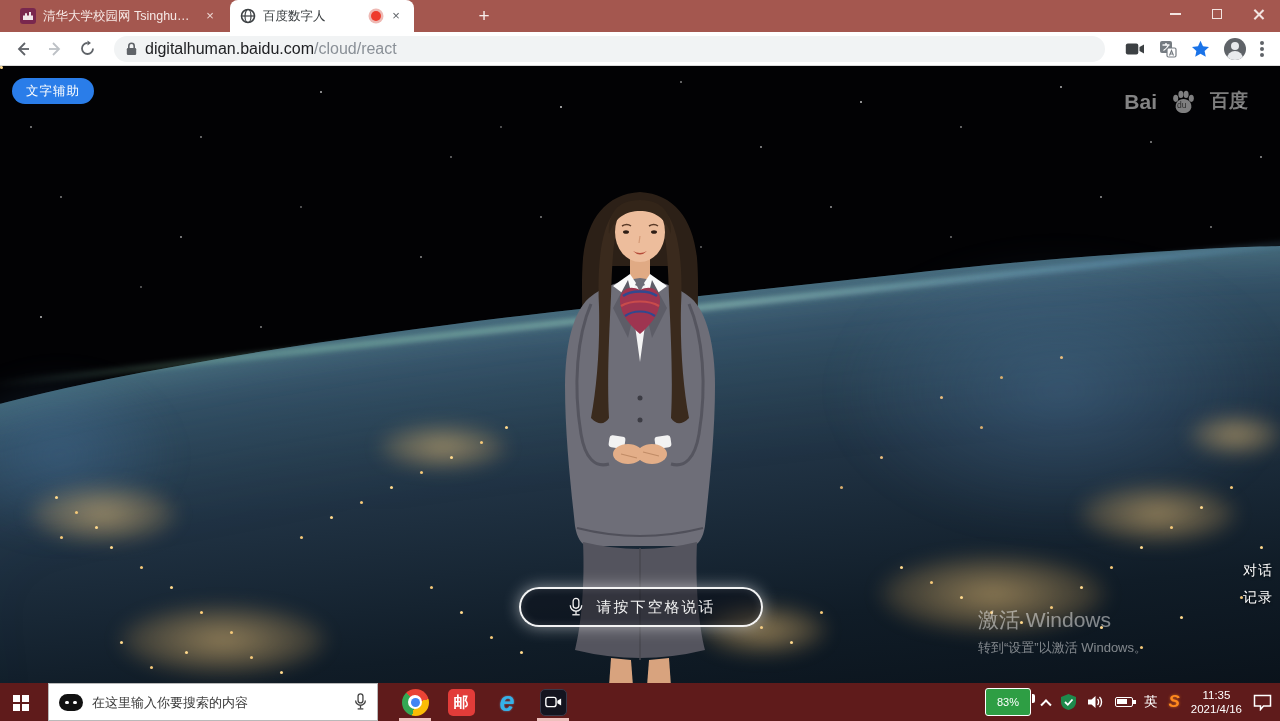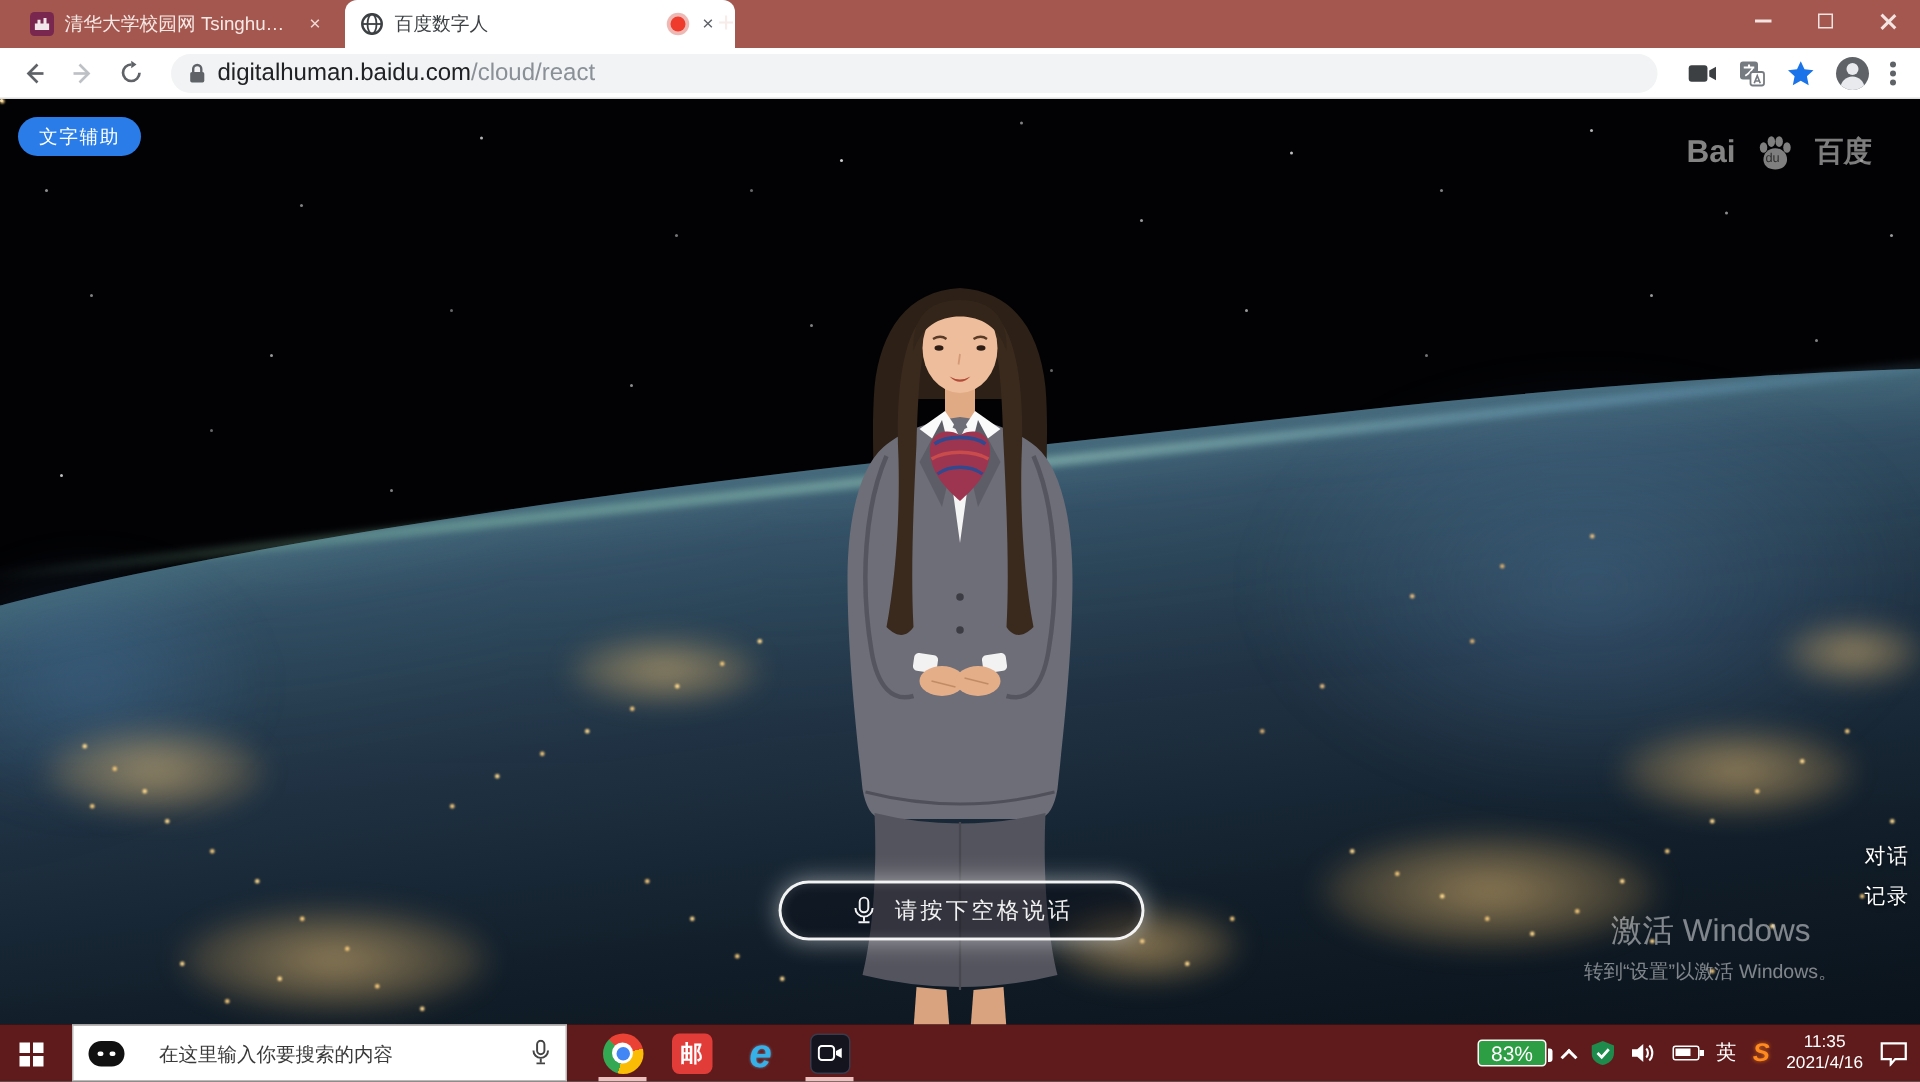--- a/index.html
+++ b/index.html
@@ -3,21 +3,21 @@
 <meta charset="utf-8">
 <style>
   * { margin:0; padding:0; box-sizing:border-box; }
   html,body { width:1280px; height:721px; overflow:hidden; font-family:"Liberation Sans", sans-serif; }
   .window { position:relative; width:1280px; height:721px; background:#000; }
 
   
   .tabstrip { position:absolute; left:0; top:0; width:1280px; height:32px; background:#a4574f; }
   .tab { position:absolute; top:0; height:32px; display:flex; align-items:center; gap:7px; padding:0 10px; font-size:12.5px; cursor:default; }
   .tab.inactive { left:10px; width:218px; color:#f6e8e5; }
-  .tab.active { left:230px; width:260px; background:#ffffff; border-radius:8px 8px 0 0; color:#3c4043;justify-content:space-between; }
+  .tab.active { left:230px; width:184px; background:#ffffff; border-radius:8px 8px 0 0; color:#3c4043;justify-content:space-between; }
   .tab-title { white-space:nowrap; overflow:hidden; text-overflow:ellipsis; flex:1; }
   .favicon-tsinghua { width:16px; height:16px; border-radius:3px; background:#79274e; position:relative; flex:none; }
   .favicon-tsinghua::after { content:""; position:absolute; left:3px; top:4px; width:10px; height:8px;
      background:#f1e6ea; clip-path:polygon(0 100%,0 45%,20% 45%,20% 15%,40% 15%,40% 45%,60% 45%,60% 0,80% 0,80% 45%,100% 45%,100% 100%); }
   .tab-close { width:16px; height:16px; border-radius:50%; position:relative; flex:none; font-size:13px; line-height:15px; text-align:center; }
   .tab.inactive .tab-close { color:#efd9d5; }
   .tab.active .tab-close { color:#5f6368; }
   .rec-dot { width:10px; height:10px; border-radius:50%; background:#ee3b2c; box-shadow:0 0 0 2.5px rgba(205,55,40,.35); flex:none; }
   .newtab { position:absolute; left:472px; top:5px; width:24px; height:24px; color:#f7ecea; font-size:19px; line-height:22px; text-align:center; border-radius:50%; }
   .wincontrols { position:absolute; right:0; top:0; height:28px; display:flex; }
@@ -94,47 +94,47 @@
   .logo-cn { color:#a0a0a0; font-size:19px; font-weight:700; }
 
   .mic-pill { position:absolute; left:519px; top:521px; width:244px; height:40px; border:2px solid rgba(255,255,255,.95);
     border-radius:20px; background:rgba(10,14,22,.45); display:flex; align-items:center; justify-content:center; gap:12px;
     box-shadow:0 0 16px rgba(255,255,255,.5), inset 0 0 8px rgba(255,255,255,.15); z-index:6; }
   .mic-pill span { color:#f2f2f2; font-size:15px; letter-spacing:2px; }
 
   .side-panel { position:absolute; right:7px; top:496px; z-index:6; text-align:center; }
   .side-panel div { color:#fff; font-size:14px; margin-bottom:9px; text-shadow:0 1px 3px rgba(0,0,0,.7); letter-spacing:1px; }
 
-  .watermark { position:absolute; left:1056px; top:540px; z-index:6; color:rgba(255,255,255,.48);text-align:center; }
+  .watermark { position:absolute; left:978px; top:540px; z-index:6; color:rgba(255,255,255,.48); }
   .wm-title { font-size:21px; }
   .wm-sub { font-size:13px; margin-top:5px; }
 
   
   .taskbar { position:absolute; left:0; top:683px; width:1280px; height:38px; background:#5f1b1b; display:flex; align-items:center; z-index:10; }
   .startbtn { width:48px; height:38px; display:flex; align-items:center; justify-content:center; flex:none; }
   .winlogo { width:7px; height:7px; background:#fff; box-shadow:9px 0 0 #fff, 0 9px 0 #fff, 9px 9px 0 #fff; margin:-8px 8px 0 -8px; }
-  .searchbox { width:330px; height:38px; background:#fff; border:1px solid #b9b9b9; display:flex; align-items:center; padding:0 10px; gap:23px; flex:none; }
+  .searchbox { width:330px; height:38px; background:#fff; border:1px solid #b9b9b9; display:flex; align-items:center; padding:0 10px; gap:9px; flex:none; }
   .cortana { width:24px; height:17px; background:#111; border-radius:9px; position:relative; flex:none; }
   .cortana::before,.cortana::after { content:""; position:absolute; top:7px; width:3.5px; height:3.5px; border-radius:50%; background:#fff; }
   .cortana::before { left:6px; } .cortana::after { left:14px; }
   .searchbox input { border:none; outline:none; flex:1; font-size:13px; color:#222; background:transparent; font-family:"Liberation Sans", sans-serif; }
   .searchbox input::placeholder { color:#3a3a3a; opacity:1; }
   .task-apps { display:flex; height:38px; margin-left:14px; }
   .task-app { width:46px; height:38px; display:flex; align-items:center; justify-content:center; position:relative; }
   .task-app.running::after { content:""; position:absolute; left:7px; bottom:0; width:32px; height:3px; background:#eec0bd; }
   .chrome-ic { width:27px; height:27px; border-radius:50%; position:relative;
     background:conic-gradient(from -45deg, #ea4335 0 120deg, #fbbc05 120deg 240deg, #34a853 240deg 360deg); }
   .chrome-ic::before { content:""; position:absolute; left:6.5px; top:6.5px; width:14px; height:14px; border-radius:50%; background:#fff; }
   .chrome-ic::after { content:""; position:absolute; left:9px; top:9px; width:9px; height:9px; border-radius:50%; background:#4285f4; }
   .mail-ic { width:27px; height:27px; border-radius:5px; background:#e23c39; color:#fff; font-size:15px; font-weight:700; display:flex; align-items:center; justify-content:center; }
   .ie-ic { color:#35b1e8; font-size:27px; font-weight:700; font-style:italic; line-height:27px; text-shadow:0 0 2px rgba(120,200,255,.6); }
   .cam-ic { width:27px; height:27px; border-radius:5px; background:#14141f; border:1px solid #3a3a4a; display:flex; align-items:center; justify-content:center; }
   .tray { margin-left:auto; display:flex; align-items:center; gap:11px; padding-right:8px; color:#fff; }
-  .battery-widget { width:46px; height:18px; border:1.5px solid #fff; border-radius:3px; background:#2e9e44; color:#fff;
-    font-size:14px; display:flex; align-items:center; justify-content:center; position:relative; }
+  .battery-widget { width:46px; height:28px; border:1.5px solid #fff; border-radius:3px; background:#2e9e44; color:#fff;
+    font-size:11px; display:flex; align-items:center; justify-content:center; position:relative; }
   .battery-widget::after { content:""; position:absolute; right:-5px; top:5px; width:3px; height:9px; background:#fff; border-radius:0 2px 2px 0; }
   .chevron-up { width:8px; height:8px; border-left:2px solid #fff; border-top:2px solid #fff; transform:rotate(45deg) translate(2px,2px); }
   .lang { font-size:13.5px; }
   .sogou { color:#ff8a1e; font-size:17px; font-weight:900; text-shadow:0 0 3px rgba(255,140,30,.7); font-style:italic; }
   .clock { text-align:center; font-size:11.5px; line-height:14px; }
   .smallbattery { position:relative; width:18px; height:10px; border:1.5px solid #fff; border-radius:2px; }
   .smallbattery::before { content:""; position:absolute; left:1px; top:1px; width:10px; height:5px; background:#fff; }
   .smallbattery::after { content:""; position:absolute; right:-4px; top:2px; width:2.5px; height:4px; background:#fff; }
 </style>
 </head>

